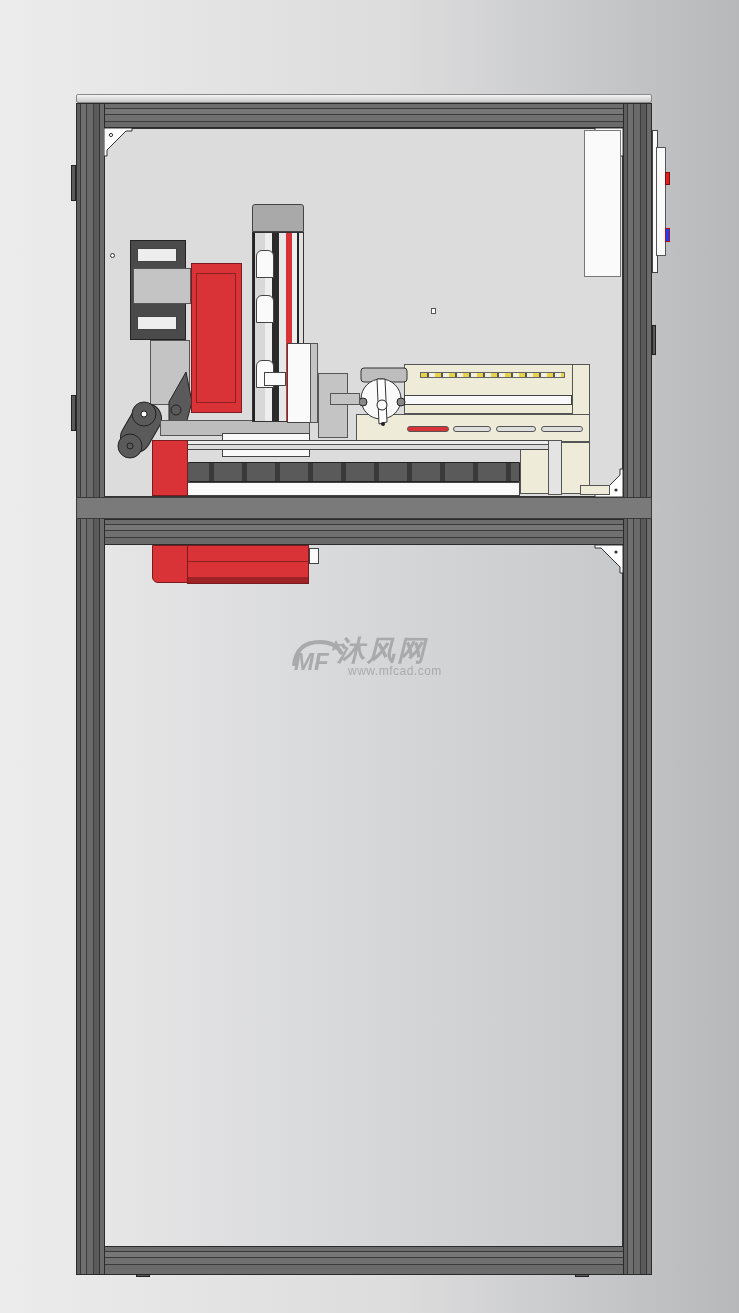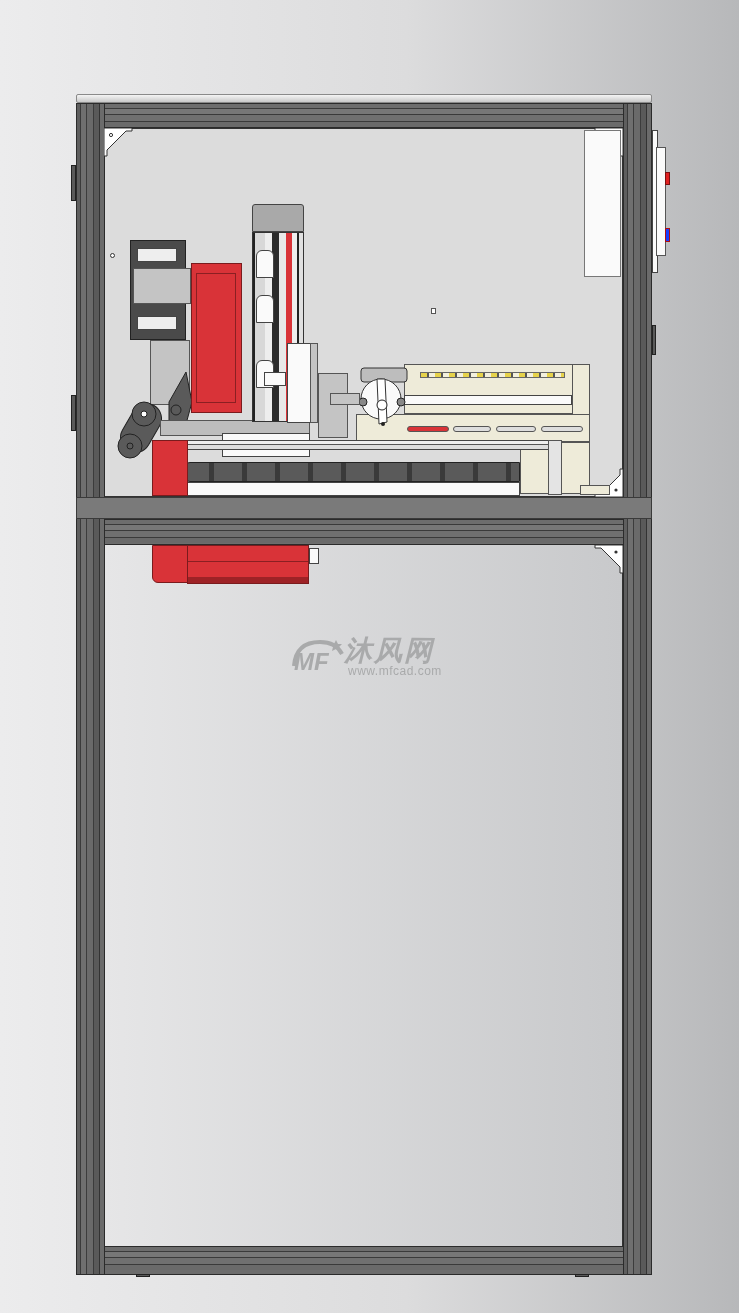--- a/index.html
+++ b/index.html
@@ -145,15 +145,15 @@
 <div class="abs red" style="left:152px;top:545px;width:36px;height:38px;border-radius:0 0 0 6px;"></div>
 <div class="abs red" style="left:187px;top:545px;width:122px;height:39px;background:linear-gradient(180deg,#d93338 0 40%,#8b1f22 40% 43%,#d93338 43% 85%,#9e2226 85%);"></div>
 <div class="abs white" style="left:309px;top:548px;width:10px;height:16px;"></div>
 
 <div class="abs watermark" style="left:290px;top:632px;">
   <svg class="abs" style="left:0;top:4px" width="55" height="42">
     <path d="M4 30 Q6 6 30 6 Q46 6 52 18" fill="none" stroke="#a9aaab" stroke-width="4"></path>
     <text x="4" y="34" font-family="Liberation Sans, sans-serif" font-size="24" font-weight="bold" font-style="italic" fill="#a9aaab">MF</text>
     <path d="M46 4 l2 4 l4 0 l-3 3 l1 4 l-4 -2 l-4 2 l1 -4 l-3 -3 l4 0z" fill="#a9aaab"></path>
   </svg>
-  <div class="abs wm-cn" style="left:54px;top:0;white-space:nowrap;">沐风网</div>
+  <div class="abs wm-cn" style="left:47px;top:0;white-space:nowrap;">沐风网</div>
   <div class="abs wm-url" style="left:58px;top:32px;white-space:nowrap;">www.mfcad.com</div>
 </div>
 
 </body></html>

